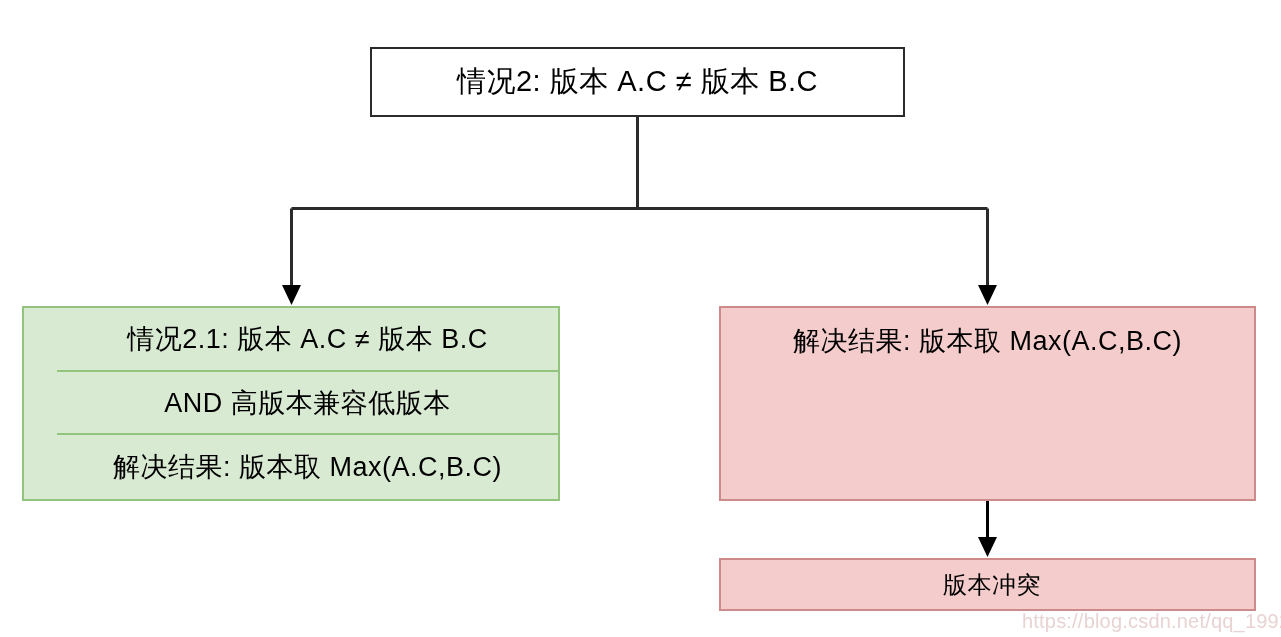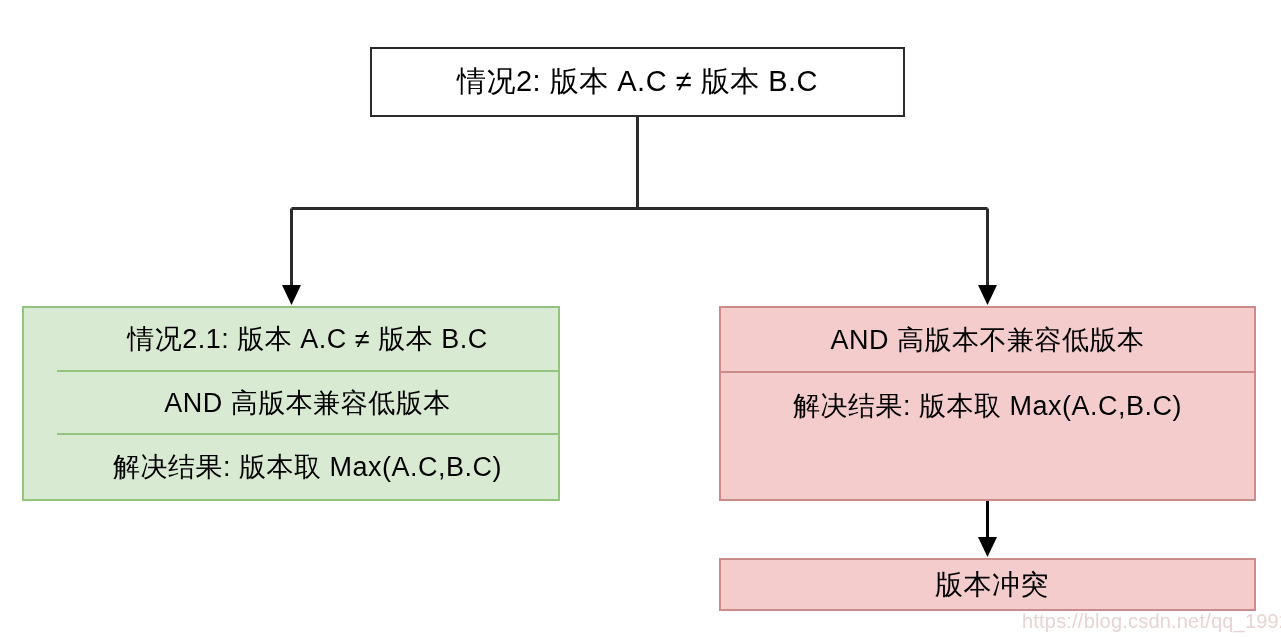--- a/index.html
+++ b/index.html
@@ -93,21 +93,21 @@
   #node-conflict {
     left: 719px;
     top: 558px;
     width: 537px;
     height: 53px;
     border: 2px solid #cc8a8a;
     background: #f4cccc;
   }
   #node-conflict .row {
     height: 100%;
-    font-size: 28px;
+    font-size: 24px;
     margin-left: 9px;
   }
   #watermark {
     position: absolute;
     left: 1022px;
     top: 610px;
     font-size: 20px;
     color: #e9d3d3;
     letter-spacing: 0.2px;
     white-space: nowrap;
@@ -139,21 +139,20 @@
     <div class="row">情况2: 版本 A.C ≠ 版本 B.C</div>
   </div>
 
   <div class="node" id="node-case21">
     <div class="row">情况2.1: 版本 A.C ≠ 版本 B.C</div>
     <div class="row">AND  高版本兼容低版本</div>
     <div class="row">解决结果: 版本取 Max(A.C,B.C)</div>
   </div>
 
   <div class="node" id="node-case22">
-    <div class="row">AND  高版本不兼容低版本</div>
     <div class="row">解决结果: 版本取 Max(A.C,B.C)</div>
   </div>
 
   <div class="node" id="node-conflict">
     <div class="row">版本冲突</div>
   </div>
 
   <div id="watermark">https://blog.csdn.net/qq_19922839</div>
 
 </div>

